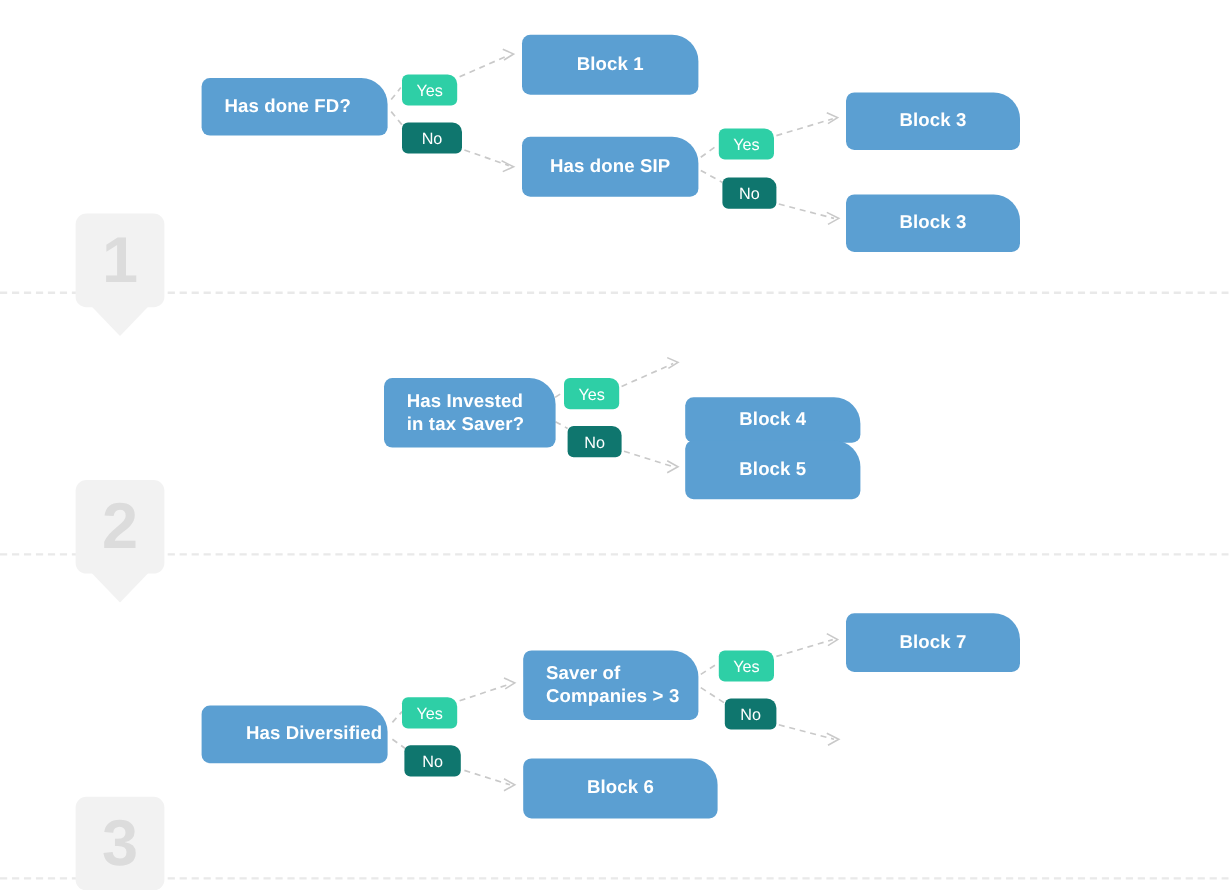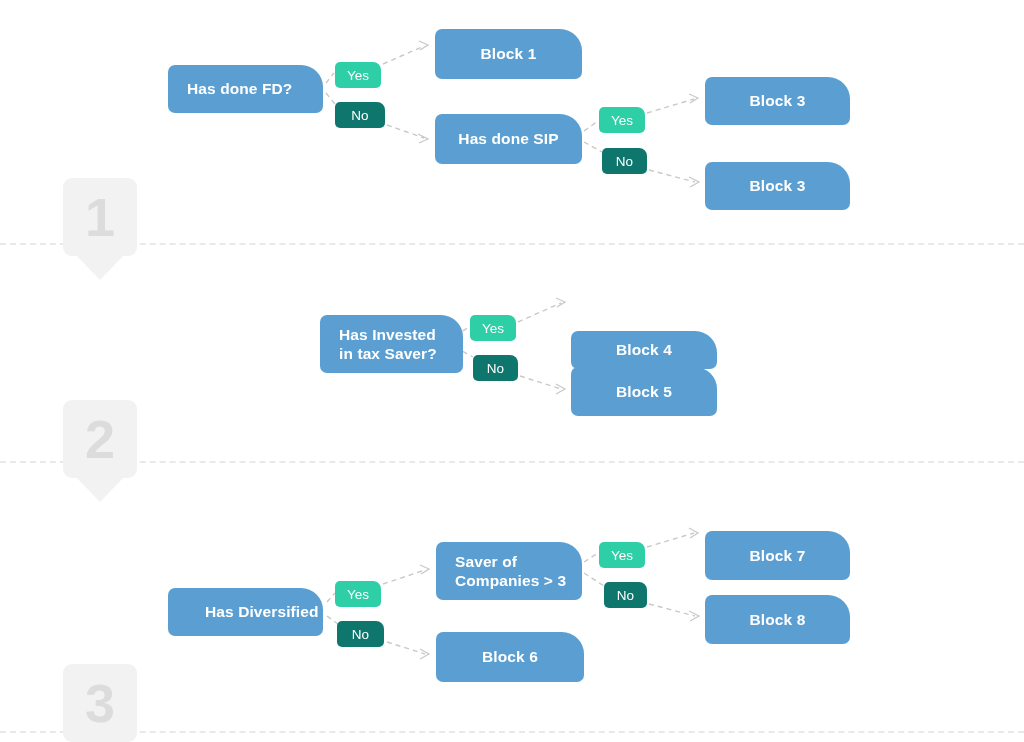--- a/index.html
+++ b/index.html
@@ -252,31 +252,28 @@
     <span>No</span>
   </div>
 
   <div class="node left" style="left:436px; top:542px; width:146px; height:58px;">
     <span>
       <span>Saver of</span><br>
       <span>Companies &gt; 3</span>
     </span>
   </div>
 
-  <div class="node center" style="left:436px; top:632px; width:148px; height:50px;">
+  <div class="node center" style="left:436px; top:632px; width:162px; height:50px;">
     <span>Block 6</span>
   </div>
 
   <div class="badge yes" style="left:599px; top:542px; width:46px;">
     <span>Yes</span>
   </div>
   <div class="badge no" style="left:604px; top:582px; width:43px;">
     <span>No</span>
   </div>
 
-  <div class="node center" style="left:705px; top:511px; width:145px; height:49px;margin-top:20px;">
+  <div class="node center" style="left:705px; top:511px; width:145px; height:49px;">
     <span>Block 7</span>
   </div>
-  <div class="node center" style="left:705px; top:595px; width:145px; height:49px;">
-    <span>Block 8</span>
-  </div>
 
 </div>
 
 </body></html>

